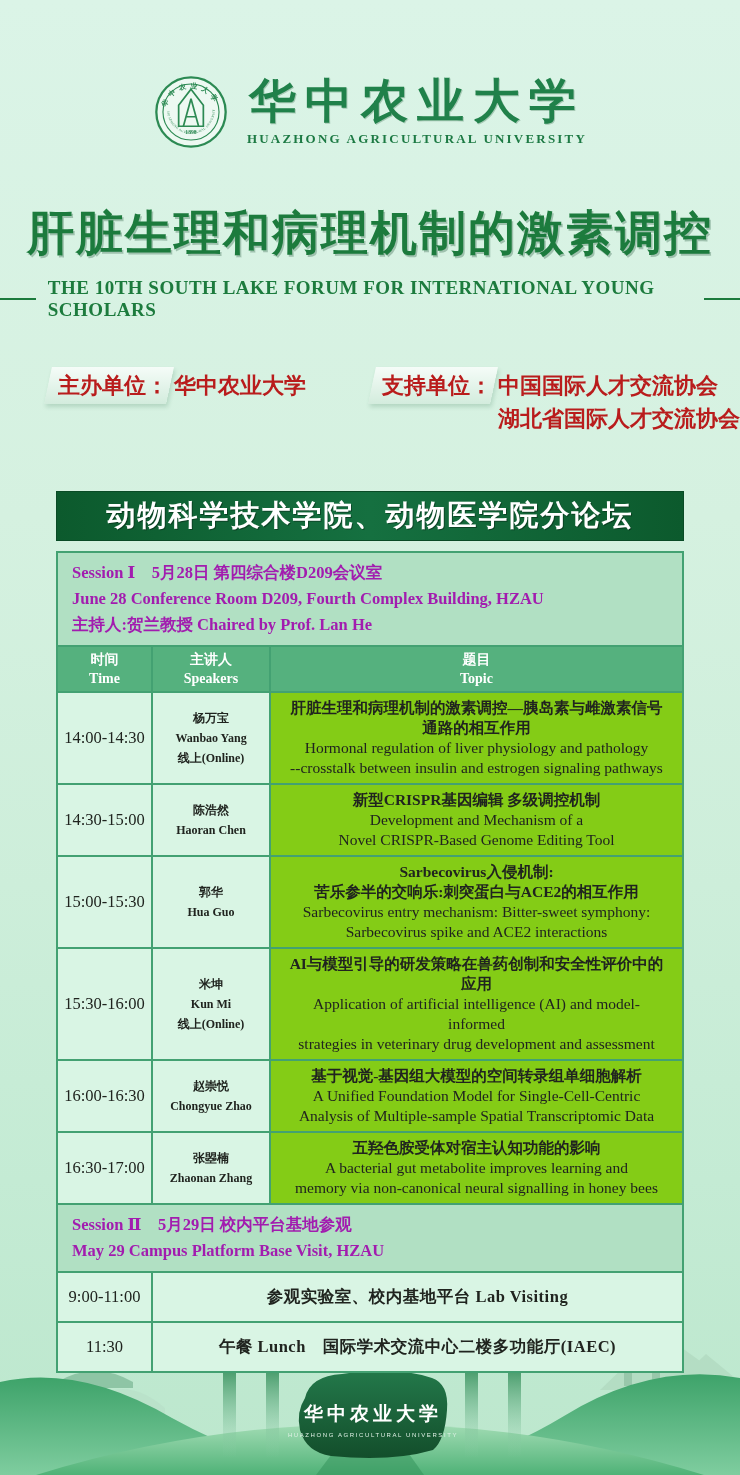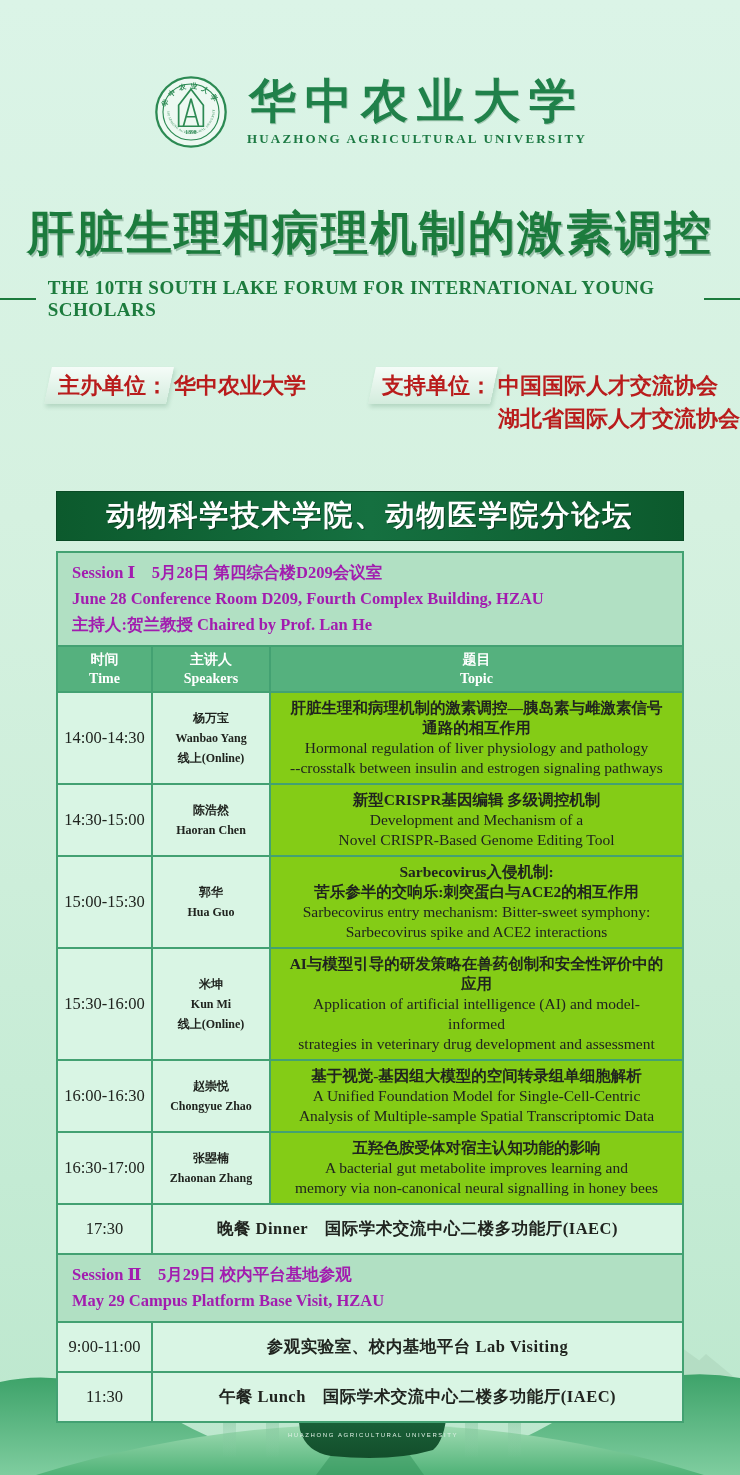--- a/index.html
+++ b/index.html
@@ -200,24 +200,20 @@
           <td class="time">16:30-17:00</td>
           <td class="spk">张曌楠
 Zhaonan Zhang</td>
           <td class="topic">
             <div class="t-cn">五羟色胺受体对宿主认知功能的影响</div>
             <div class="t-en">A bacterial gut metabolite improves learning and
 memory via non-canonical neural signalling in honey bees</div>
           </td>
         </tr>
 
-        <tr>
-          <td class="time tall">17:30</td>
-          <td class="merged" colspan="2">晚餐 Dinner　国际学术交流中心二楼多功能厅(IAEC)</td>
-        </tr>
 
         <tr>
           <td class="band" colspan="3">
             <div class="band-line">Session Ⅱ　5月29日 校内平台基地参观</div>
             <div class="band-line">May 29  Campus Platform Base Visit, HZAU</div>
           </td>
         </tr>
         <tr>
           <td class="time tall">9:00-11:00</td>
           <td class="merged" colspan="2">参观实验室、校内基地平台  Lab Visiting</td>

